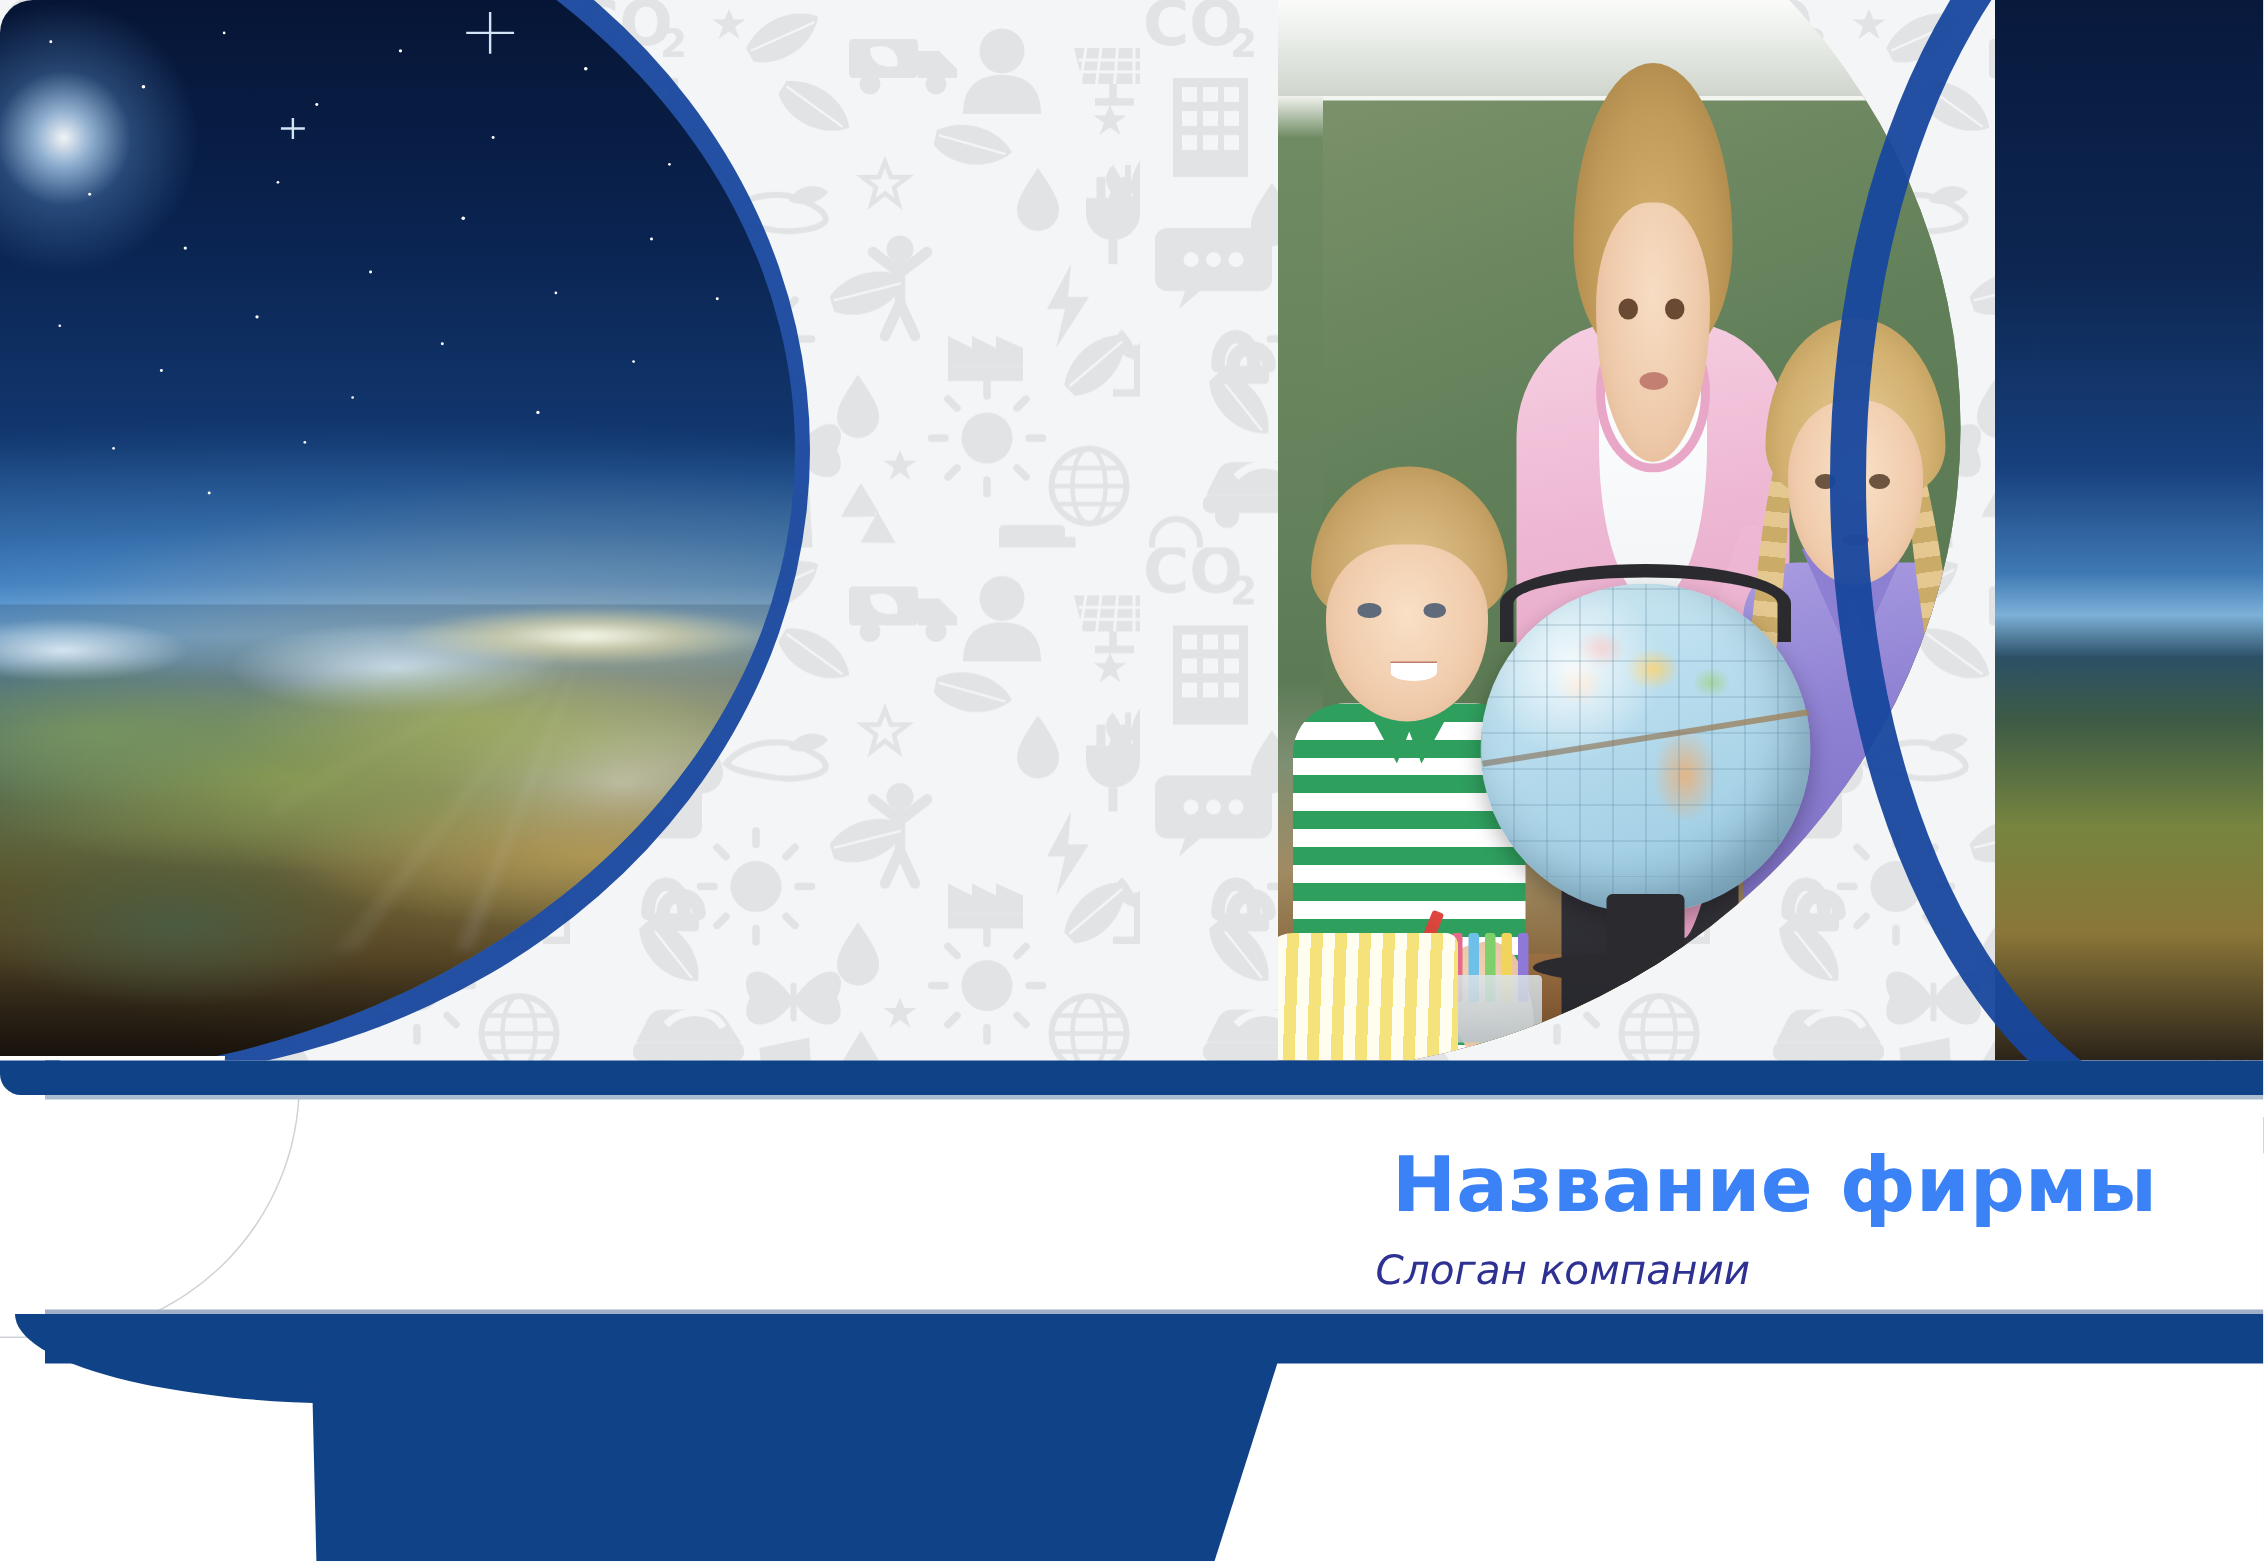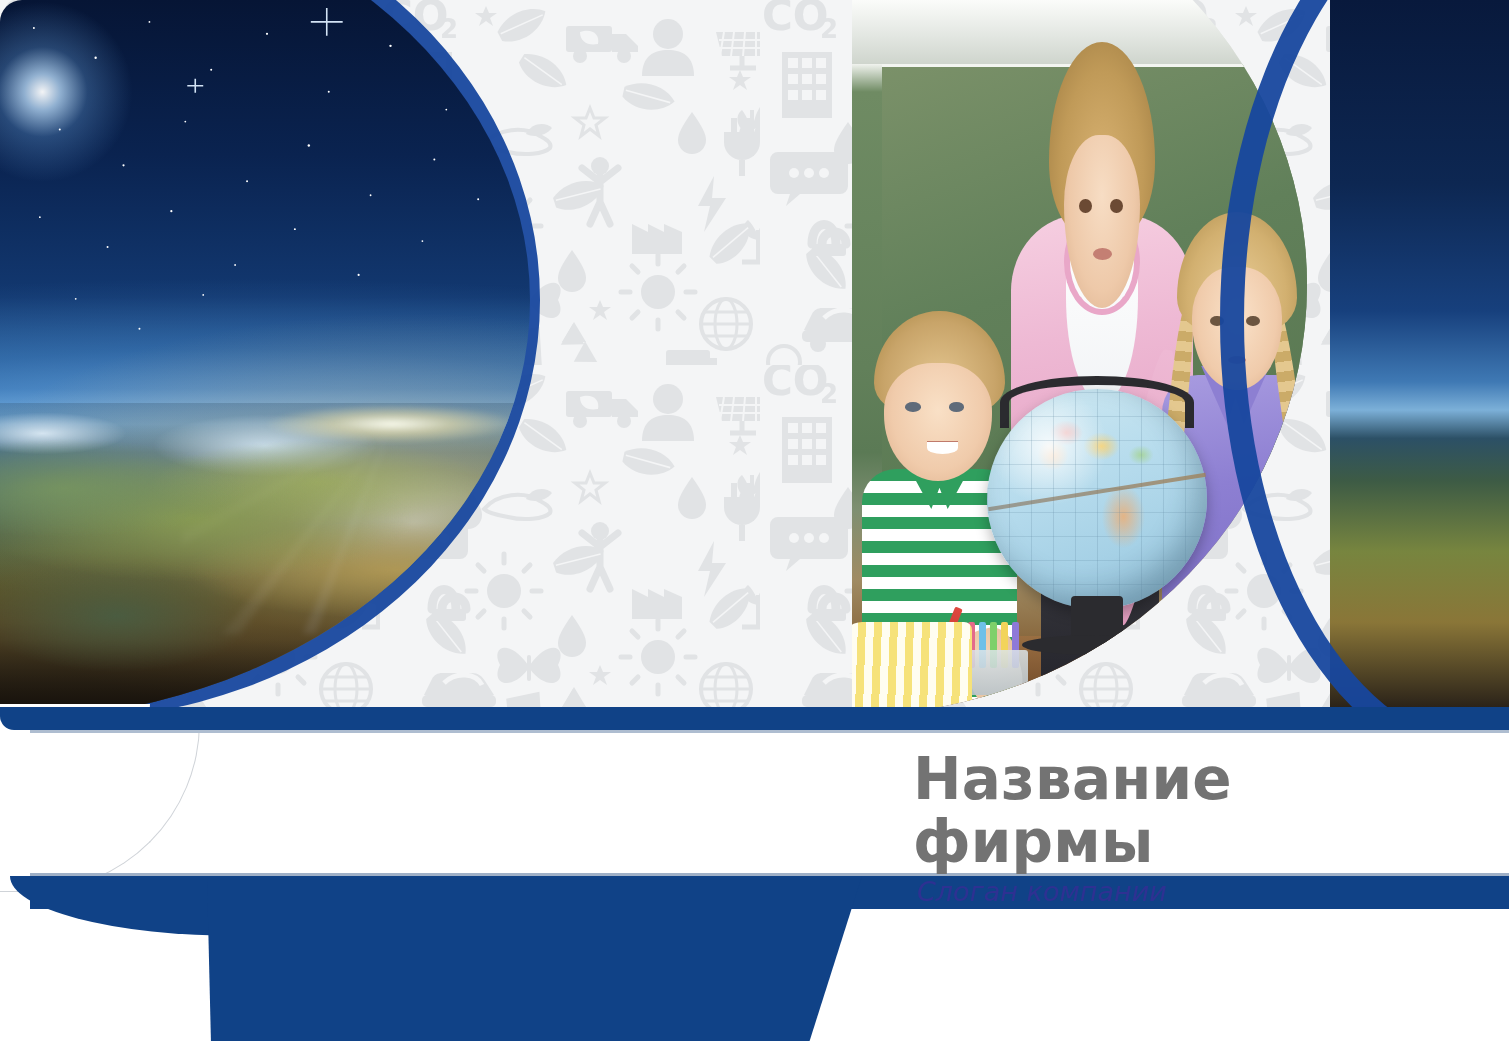--- a/index.html
+++ b/index.html
@@ -340,22 +340,22 @@
     background:#104287;
     -webkit-clip-path:ellipse(230px 60px at 230px 0px);
     clip-path:ellipse(230px 60px at 230px 0px);
   }
 
   
   .brand{
     position:absolute;left:913px;top:748px;width:560px;
   }
   .brand-title{
-    font-size:58px;font-weight:bold;color:#737373;
-    letter-spacing:.2px;line-height:1.08;margin:0;
+    font-size:51px;font-weight:bold;color:#3b82f6;
+    letter-spacing:.2px;line-height:1.08;margin:15px;
     font-family:"DejaVu Sans", sans-serif;
   }
   .brand-slogan{
     font-size:27px;font-style:italic;color:#2e3192;
     margin:4px 0 0 4px;line-height:1.1;
     font-family:"DejaVu Sans", sans-serif;
   }
 </style>
 </head>
 <body>

